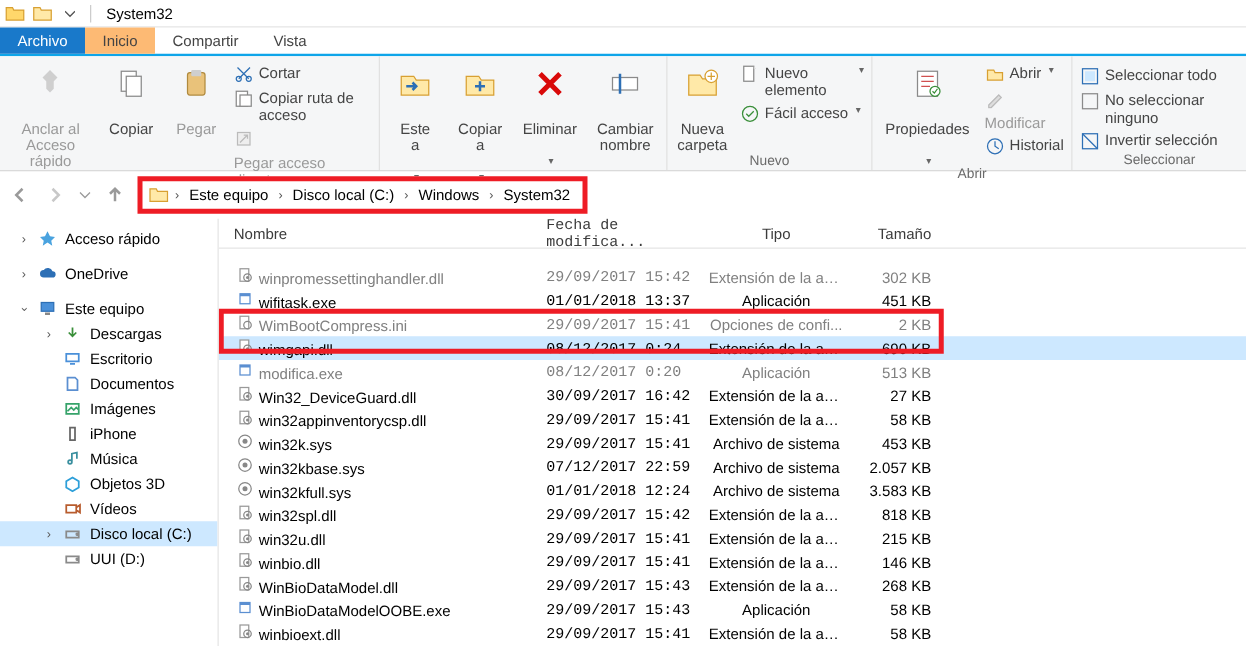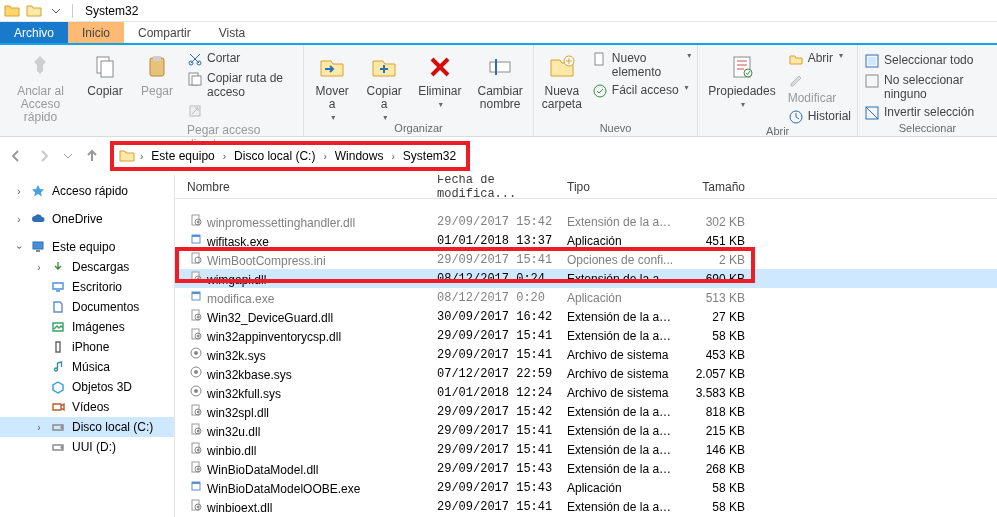--- a/index.html
+++ b/index.html
@@ -15,21 +15,21 @@
 
 .tabs { height: 23px; display: flex; align-items: stretch; border-bottom: 2px solid #0ea5e9; }
 .tab { padding: 4px 14px 0; color: #444; cursor: default; }
 .tab.archivo { background: #1979ca; color: #fff; }
 .tab.active { background: #fdba74; }
 
 .ribbon { height: 92px; background: #f5f6f7; display: flex; border-bottom: 1px solid #dadada; }
 .rgroup { padding: 2px 6px 0; border-right: 1px solid #e1e1e1; display: flex; flex-direction: column; }
 .rgroup-body { flex: 1; display: flex; align-items: flex-start; gap: 8px; }
 .rgroup-label { text-align: center; color: #6a6a6a; font-size: 11px; padding-bottom: 2px; }
-.big-btn { display: flex; flex-direction: column; align-items: center; gap: 2px; padding: 4px 4px 0; min-width: 44px; }
+.big-btn { display: flex; flex-direction: column; align-items: center; gap: 14px; padding: 4px 4px 0; min-width: 44px; }
 .big-btn .lbl { font-size: 12px; color: #444; text-align: center; line-height: 1.1; }
 .big-btn.dim .lbl { color: #9a9a9a; }
 .stack { display: flex; flex-direction: column; gap: 4px; margin-top: 4px; }
 .small-item { display: flex; align-items: flex-start; gap: 4px; color: #444; }
 .small-item.dim { color: #9a9a9a; flex-direction: column; }
 .ico32 { width: 32px; height: 32px; display: inline-flex; align-items: center; justify-content: center; }
 .ico16 { width: 16px; height: 16px; display: inline-flex; align-items: center; justify-content: center; }
 .dd { font-size: 8px; color: #666; margin-left: 2px; }
 
 
@@ -48,21 +48,21 @@
 .tree-item.sel { background: #cde8ff; }
 .tree-item .chev { width: 10px; text-align: center; color: #5a5a5a; font-size: 10px; }
 .tree-item .tico { width: 16px; height: 16px; display: inline-flex; align-items: center; justify-content: center; }
 .tree-spacer { height: 8px; }
 
 .filelist { flex: 1; overflow: hidden; position: relative; }
 .cols { display: flex; align-items: center; height: 24px; border-bottom: 1px solid #e5e5e5; padding-left: 6px; color: #3b3b3b; }
 .cols > div { padding: 0 6px; }
 .c-name  { width: 250px; }
 .c-date  { width: 130px; font-family: Liberation Mono, monospace; }
-.c-type  { width: 120px; }
+.c-type  { width: 120px; text-align: center; }
 .c-size  { width: 70px; text-align: right; }
 
 .rows { position: relative; margin-top: 13px; }
 .row { display: flex; align-items: center; height: 19px; padding-left: 6px; color: #000; }
 .row.dim { color: #808080; }
 .row.sel { background: #cde8ff; }
 .row > div { padding: 0 6px; white-space: nowrap; overflow: hidden; text-overflow: ellipsis; }
 .row .fico { width: 18px; display: inline-flex; align-items: center; justify-content: center; margin-right: 2px; }
 
 
@@ -169,21 +169,21 @@
 
   <div class="rgroup">
     <div class="rgroup-body">
       <div class="big-btn">
         <span class="ico32">
             <svg width="28" height="28" viewBox="0 0 28 28">
               <path d="M3 8h10l2 3h10v12H3z" fill="#ffe9a8" stroke="#d8a032"></path>
               <path d="M7 16h8M12 13l3 3-3 3" stroke="#2d6fb5" fill="none" stroke-width="2"></path>
             </svg>
           </span>
-        <span class="lbl" style="white-space:pre-line">Mover
+        <span class="lbl" style="white-space:pre-line">Este
 a</span>
           <span class="dd">▾</span>
       </div>
       <div class="big-btn">
         <span class="ico32">
             <svg width="28" height="28" viewBox="0 0 28 28">
               <path d="M3 8h10l2 3h10v12H3z" fill="#ffe9a8" stroke="#d8a032"></path>
               <path d="M14 12v8M10 16h8" stroke="#2d6fb5" fill="none" stroke-width="2"></path>
             </svg>
           </span>

